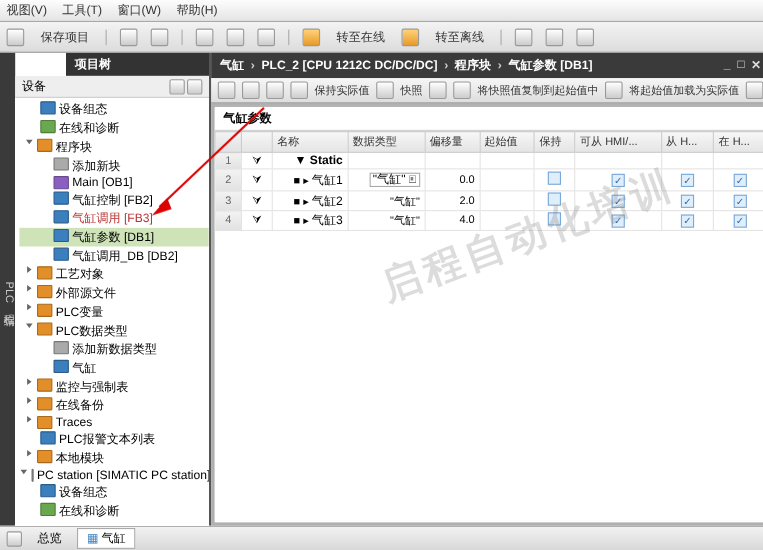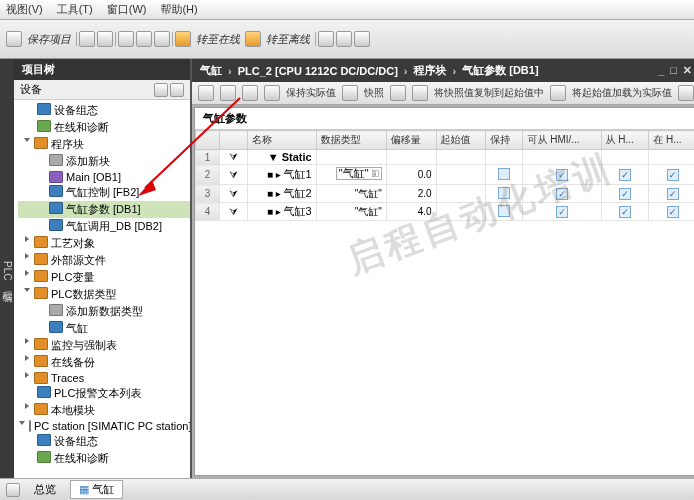--- a/index.html
+++ b/index.html
@@ -1,26 +1,26 @@
 <!DOCTYPE html>
 <html><head>
 <meta charset="utf-8">
 <style>
 * { box-sizing: border-box; margin: 0; padding: 0; font-family: "Microsoft YaHei", Arial, sans-serif; font-size: 11px; }
 body { background: #d4d4d4; width: 694px; height: 500px; overflow: hidden; position: relative; }
 .window { display: flex; flex-direction: column; height: 100%; background: #e0e0e0; }
 .menubar { background: linear-gradient(#fdfdfd,#e4e4e4); height: 20px; display:flex; align-items:center; padding:0 6px; gap:14px; border-bottom:1px solid #aaa;}
 .menubar span { color:#333; }
-.toolbar-top { background: linear-gradient(#f3f3f3,#dcdcdc); height: 39px; display:flex; align-items:center; padding:0 6px; gap:2px; border-bottom:1px solid #999;font-style:italic;}
+.toolbar-top { background: linear-gradient(#f3f3f3,#dcdcdc); height: 28px; display:flex; align-items:center; padding:0 6px; gap:12px; border-bottom:1px solid #999;}
 .tool-icon { width:16px; height:16px; display:inline-block; border:1px solid #999; background:linear-gradient(#fff,#ccc); border-radius:2px;}
 .tool-text { color:#333; margin:0 3px;}
 .main-area { flex:1; display:flex; overflow:hidden; }
 .left-rail { width:18px; background:#3a3a3a; color:#ccc; writing-mode:vertical-rl; text-align:center; padding-top:8px; font-size:10px;}
 .project-tree-panel { width:178px; background:#fff; display:flex; flex-direction:column; border-right:2px solid #555;}
-.panel-title { background:#333; color:#fff; padding:3px 8px; font-weight:bold;}
+.panel-title { background:#333; color:#fff; padding:3px 8px; font-weight:bold;margin-left:46px;}
 .panel-sub { background:#eee; border-bottom:1px solid #ccc; padding:2px 6px; display:flex; align-items:center; justify-content:space-between;}
 .tree { flex:1; overflow:auto; padding:2px 0 2px 4px; background:#fff;}
 .tree-item { display:flex; padding:1px 2px; white-space:nowrap; gap:3px;}
 .tree-item.sel { background:#cfe3b8; }
 .tri { width:0; height:0; border-left:4px solid #666; border-top:3px solid transparent; border-bottom:3px solid transparent; margin-right:2px; display:inline-block;}
 .tri.open { transform:rotate(90deg);}
 .ico { width:14px; height:12px; display:inline-block; background:#e28f2a; border:1px solid #a86a1a; border-radius:1px;}
 .ico.blue { background:#3b7fbf; border-color:#2a5c8a;}
 .ico.green { background:#6aa84f; border-color:#4f7d3a;}
 .ico.purple { background:#8b5fbf; border-color:#6a4a8f;}
@@ -118,20 +118,25 @@
         <div class="tree-item">
             <span class="ind" style="width:26px"></span>
             <span class="ico purple"></span>
             <span>Main [OB1]</span>
           </div>
         <div class="tree-item">
             <span class="ind" style="width:26px"></span>
             <span class="ico blue"></span>
             <span>气缸控制 [FB2]</span>
           </div>
+        <div class="tree-item">
+            <span class="ind" style="width:26px"></span>
+            <span class="ico blue"></span>
+            <span style="color:#b33">气缸调用 [FB3]</span>
+          </div>
         <div class="tree-item sel">
             <span class="ind" style="width:26px"></span>
             <span class="ico blue"></span>
             <span>气缸参数 [DB1]</span>
           </div>
         <div class="tree-item">
             <span class="ind" style="width:26px"></span>
             <span class="ico blue"></span>
             <span>气缸调用_DB [DB2]</span>
           </div>

